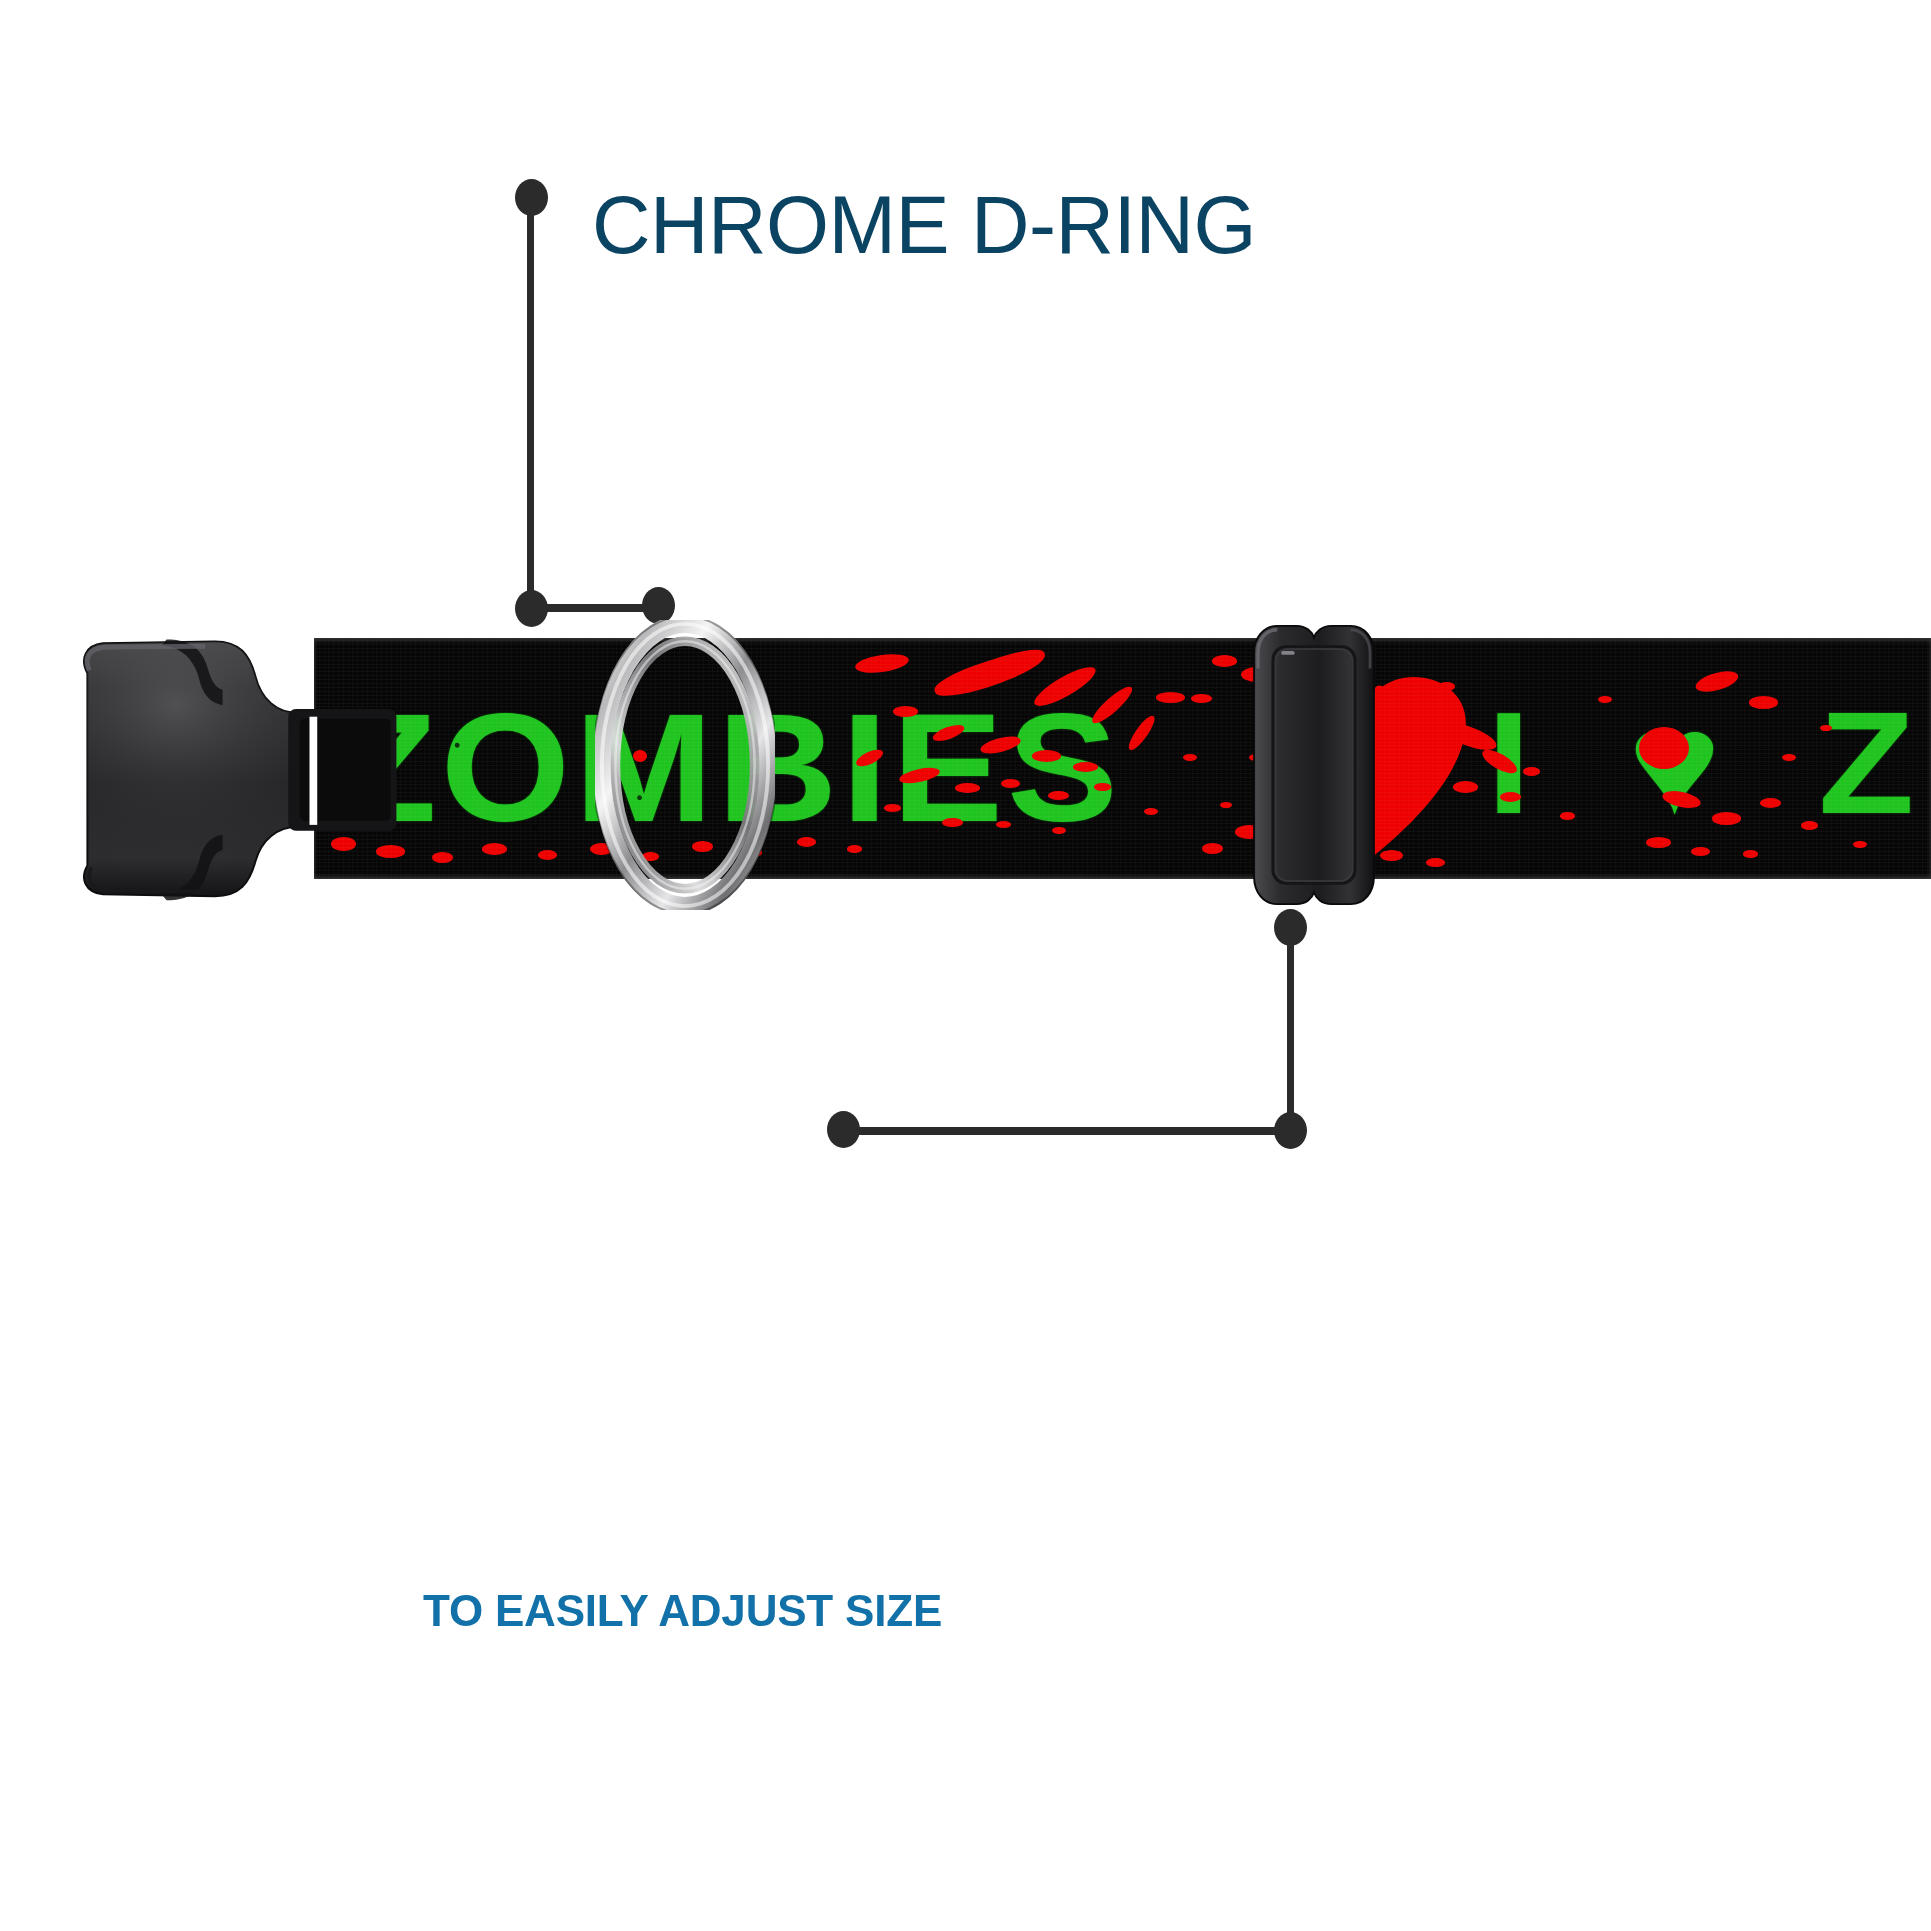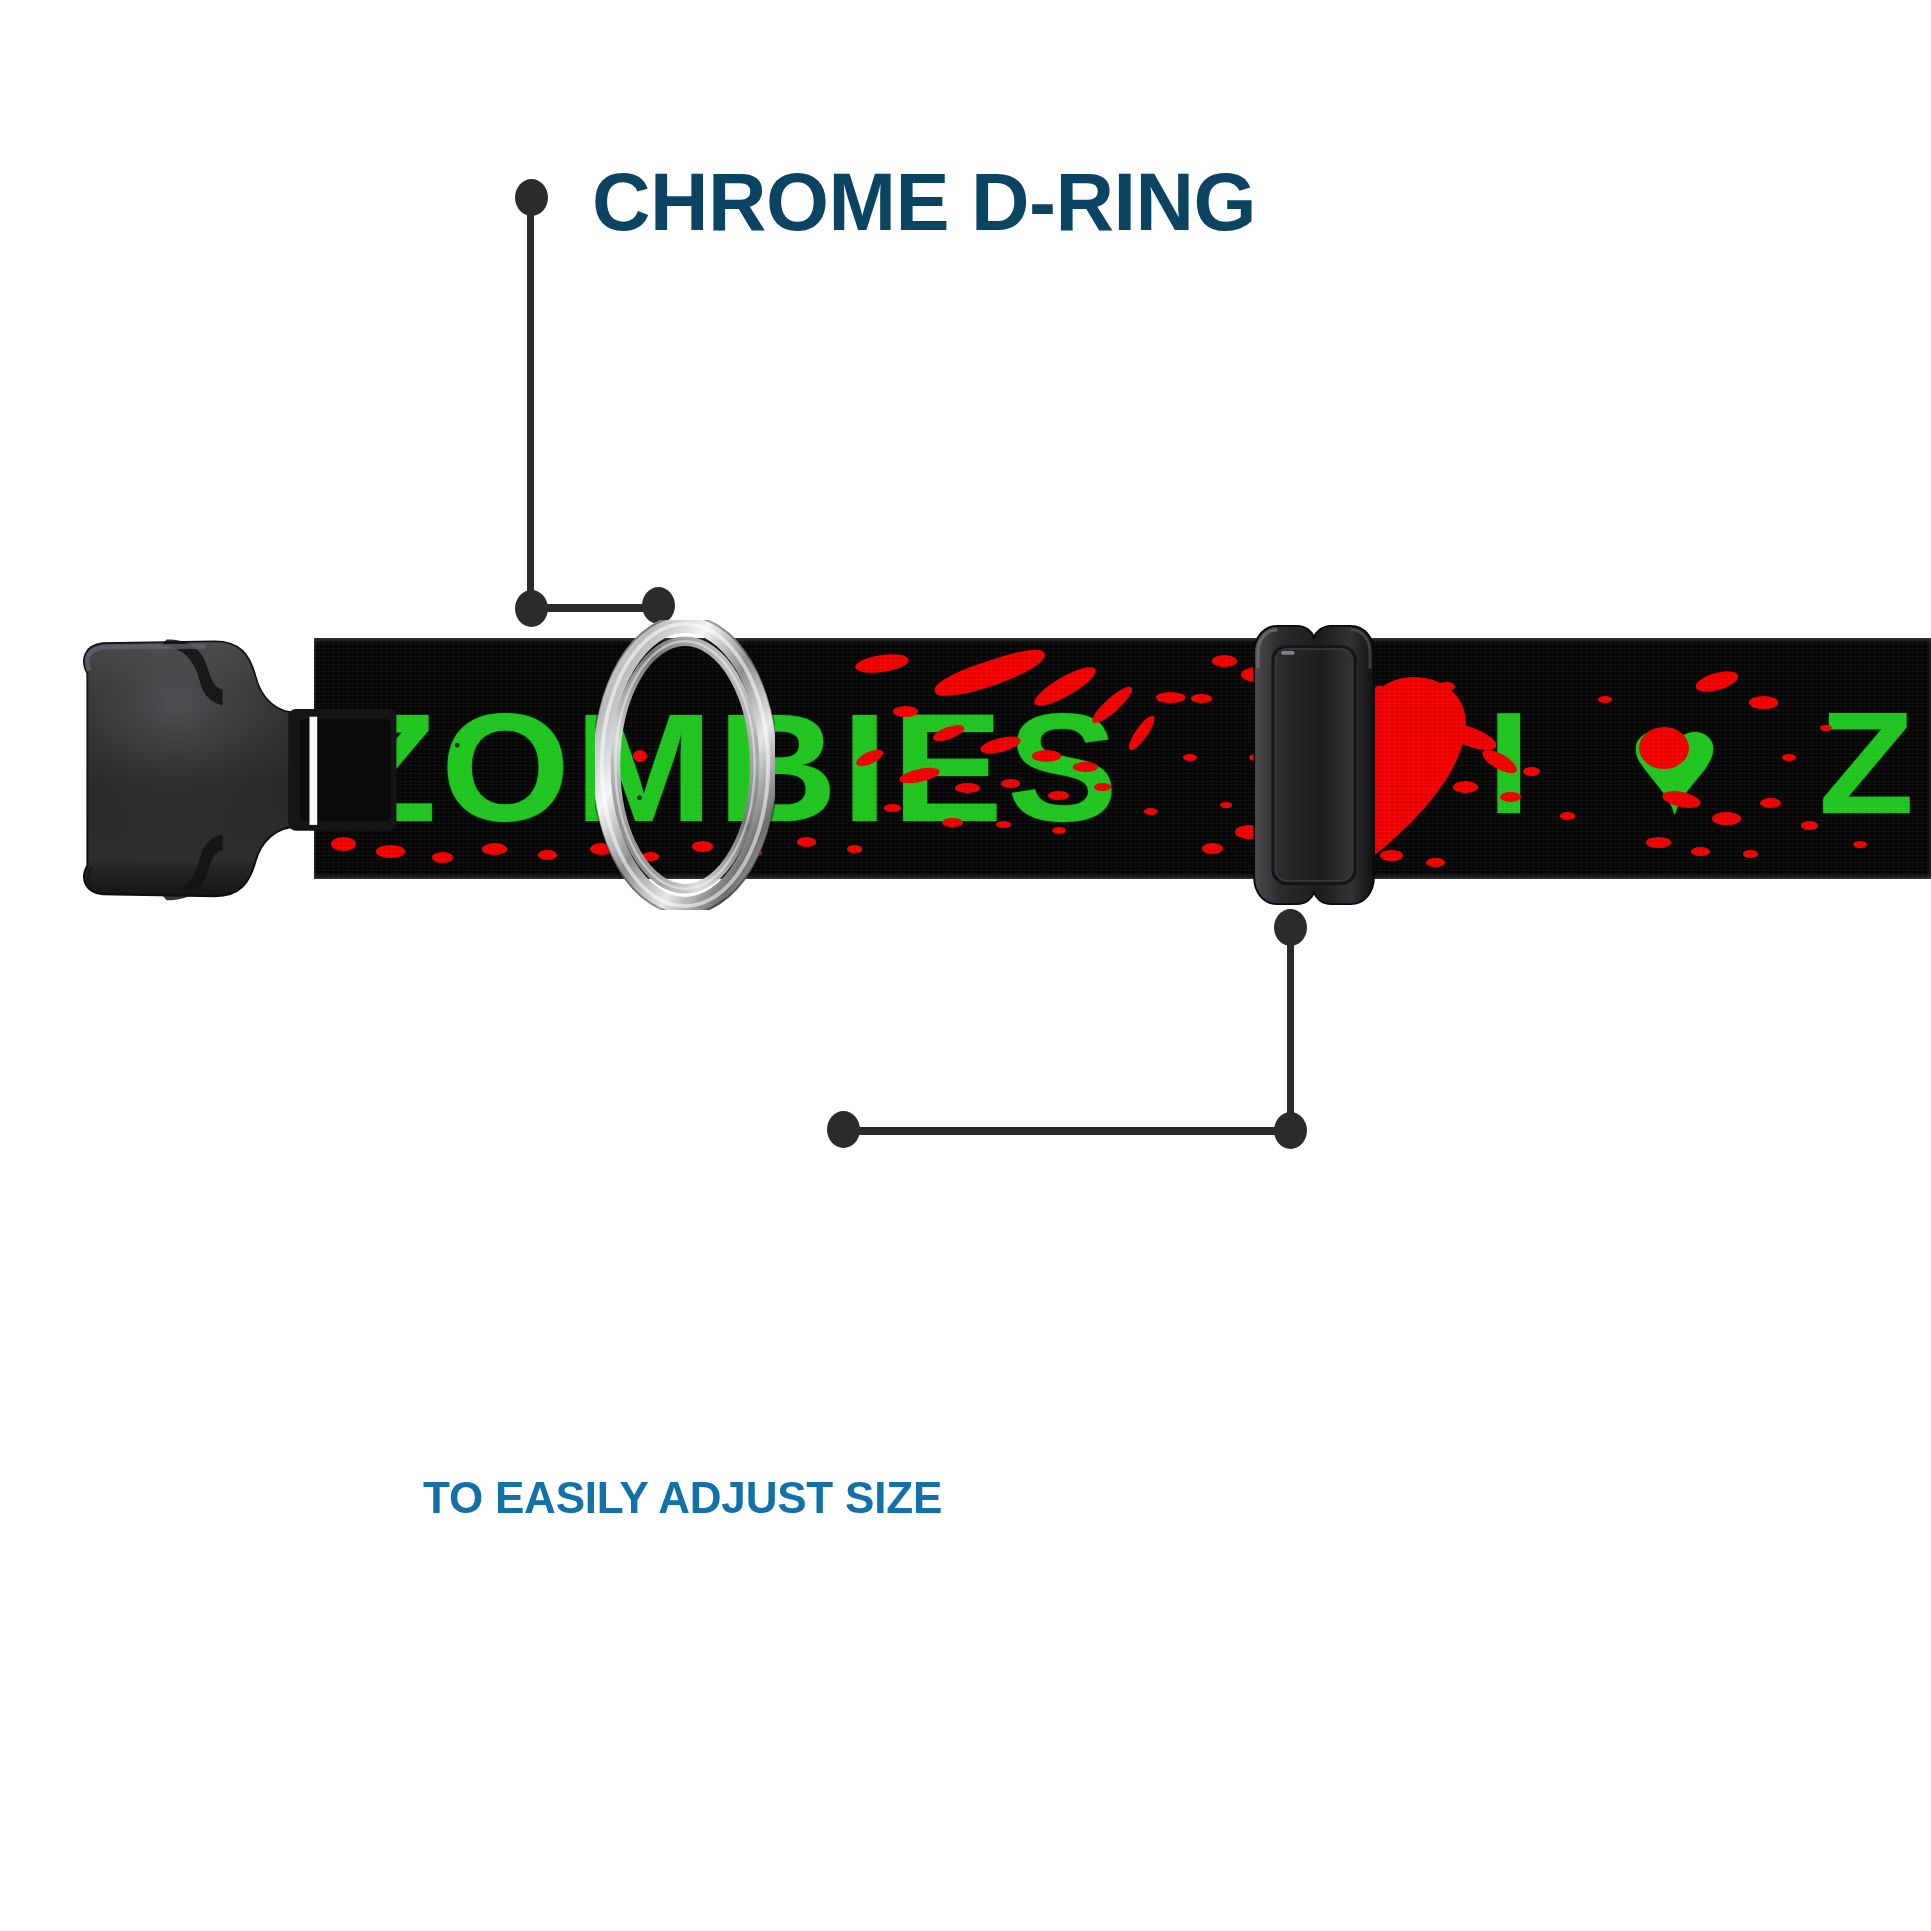--- a/index.html
+++ b/index.html
@@ -4,37 +4,38 @@
 <style>
   * { margin:0; padding:0; box-sizing:border-box; }
   html,body { width:1931px; height:1931px; background:#ffffff; overflow:hidden; }
   body { font-family:"Liberation Sans", sans-serif; position:relative; }
 
   #stage { position:absolute; inset:0; width:1931px; height:1931px; background:#fff; }
 
   
   .callout-title {
     position:absolute;
-    font-weight:bold;
+    font-weight:normal;
     letter-spacing:-0.5px;
     line-height:1;
     white-space:nowrap;
+    margin-top:23px;
   }
   .callout-sub {
     position:absolute;
     font-weight:bold;
     line-height:1;
     white-space:nowrap;
     letter-spacing:-0.2px;
   }
 
   #title-top   { left:592px; top:162px;  font-size:81px;  color:#0b4363; }
   #sub-top     { left:595px; top:243px;  font-size:44px;  color:#1171a8; }
   #title-bot   { left:425px; top:1474px; font-size:81px;  color:#0b4363; }
-  #sub-bot     { left:423px; top:1476px; font-size:44px;  color:#1171a8; }
+  #sub-bot     { left:423px; top:1589px; font-size:44px;  color:#1171a8; }
 
   
   .lead-line { position:absolute; background:#2b2b2b; }
   .lead-dot  { position:absolute; background:#2b2b2b; border-radius:50%; }
 
   
   #dot-top-a   { left:515px; top:179px;  width:33px; height:37px; }
   #line-top-v  { left:527px; top:196px;  width:6.8px;  height:413px; }
   #dot-top-b   { left:515px; top:590px;  width:33px; height:37px; }
   #line-top-h  { left:533px; top:604px;  width:129px; height:7.7px; }

